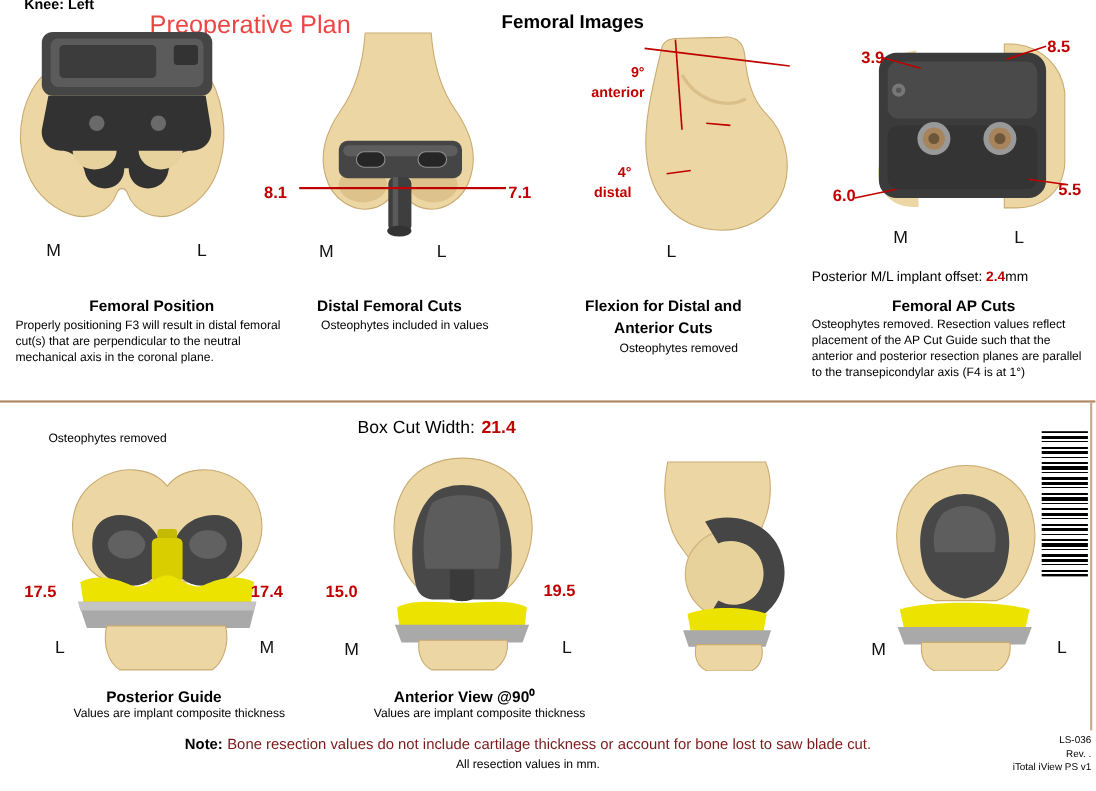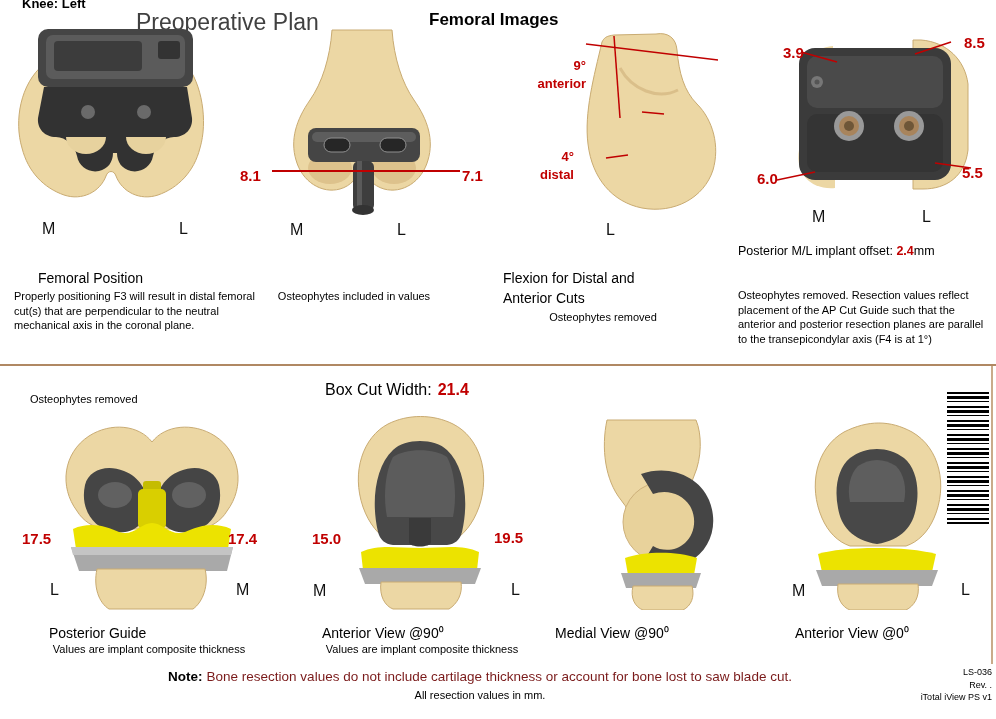--- a/index.html
+++ b/index.html
@@ -1,23 +1,23 @@
 <!DOCTYPE html>
 <html><head>
 <meta charset="utf-8">
 <style>
   html,body{margin:0;padding:0;}
   body{font-family:"Liberation Sans",sans-serif;background:#ffffff;}
   .page{position:relative;width:996px;height:719px;background:#fff;overflow:hidden;}
   .abs{position:absolute;}
   .knee{font-size:13px;font-weight:bold;color:#000;}
-  .title{font-size:23px;color:#404040;}
+  .title{font-size:23px;color:#ef4444;}
   .section-title{font-size:17px;font-weight:bold;color:#000;}
-  .caption{font-size:14px;font-weight:normal;color:#000;line-height:1.45;}
-  .subcap{font-size:11px;color:#000;text-align:center;}
+  .caption{font-size:14px;font-weight:bold;color:#000;text-align:center;line-height:1.45;}
+  .subcap{font-size:11px;color:#000;text-align:center;margin-left:14px;}
   .desc{font-size:11px;color:#000;line-height:1.32;}
   .val{font-size:15px;font-weight:bold;color:#c00000;}
   .ml{font-size:16px;color:#111;}
   .angle{font-size:13px;font-weight:bold;color:#c00000;text-align:right;line-height:1.35;}
   .redline{background:#c00000;height:2px;}
   .offset-line{font-size:12.5px;color:#000;}
   .offset-line .ov{color:#c00000;font-weight:bold;}
   .boxcut{font-size:16px;color:#000;}
   .boxcut .bv{color:#c00000;font-weight:bold;margin-left:6px;}
   .note{font-size:13.5px;color:#000;text-align:center;}
@@ -29,21 +29,21 @@
   .vborder{background:#c9ab8a;width:2px;}
   .barcode{background:repeating-linear-gradient(to bottom,#000 0 2px,#fff 2px 4px,#000 4px 7px,#fff 7px 9px,#000 9px 10px,#fff 10px 14px);}
 </style>
 </head>
 <body>
 
 <div class="page">
 
   <div class="abs knee" style="left:22px;top:-4px;">Knee: Left</div>
   <div class="abs title" style="left:136px;top:9px;">Preoperative Plan</div>
-  <div class="abs section-title" style="left:429px;top:10px;">Femoral Images</div>
+  <div class="abs section-title" style="left:456px;top:10px;">Femoral Images</div>
 
   <div class="abs" style="left:8px;top:26px;width:215px;height:190px;">
     <svg width="215" height="190" viewBox="0 0 215 190">
       <path d="M36,38 L178,38 C194,58 200,95 192,122 C186,146 170,162 150,169 C132,175 114,166 108,150 C106,144 100,144 98,150 C92,166 74,175 56,169 C36,162 20,146 14,122 C6,95 12,58 36,38 Z" fill="#ecd7a4" stroke="#c9ab72" stroke-width="1"></path>
       <rect x="30" y="3" width="155" height="58" rx="10" fill="#454545"></rect>
       <rect x="38" y="9" width="139" height="44" rx="7" fill="#5b5b5b"></rect>
       <rect x="46" y="15" width="88" height="30" rx="4" fill="#3c3c3c"></rect>
       <rect x="150" y="15" width="22" height="18" rx="3" fill="#333"></rect>
       <path d="M36,61 L179,61 L184,92 C185,103 177,111 166,111 C156,111 147,120 145,130 C143,141 133,147 123,145 C114,143 109,136 109,127 L105,127 C105,136 100,143 91,145 C81,147 71,141 69,130 C67,120 58,111 48,111 C37,111 29,103 30,92 Z" fill="#323232"></path>
       <circle cx="80" cy="86" r="7" fill="#6a6a6a"></circle>
@@ -69,20 +69,21 @@
       <rect x="83" y="133" width="21" height="50" rx="6" fill="#3e3e3e"></rect>
       <rect x="87" y="133" width="5" height="50" fill="#5a5a5a"></rect>
       <ellipse cx="93" cy="182" rx="11" ry="5" fill="#333"></ellipse>
     </svg>
   </div>
   <div class="abs redline" style="left:272px;top:170px;width:188px;"></div>
   <div class="abs val" style="left:240px;top:167px;">8.1</div>
   <div class="abs val" style="left:462px;top:167px;">7.1</div>
   <div class="abs ml" style="left:290px;top:221px;">M</div>
   <div class="abs ml" style="left:397px;top:221px;">L</div>
+  <div class="abs caption" style="left:254px;top:268px;width:200px;">Distal Femoral Cuts</div>
   <div class="abs subcap" style="left:254px;top:290px;width:200px;">Osteophytes included in values</div>
 
   <div class="abs" style="left:560px;top:28px;width:165px;height:205px;">
     <svg width="165" height="205" viewBox="0 0 165 205">
       <path d="M42,14 C34,48 24,85 28,116 C32,150 52,174 82,180 C114,186 144,170 153,142 C160,118 153,92 137,76 C124,63 119,45 117,22 C116,10 108,4 96,6 L54,7 C46,8 44,10 42,14 Z" fill="#ecd7a4" stroke="#c9ab72" stroke-width="1"></path>
       <path d="M60,40 C72,62 98,72 118,62" fill="none" stroke="#d6b983" stroke-width="3" opacity="0.8"></path>
       <line x1="26" y1="16" x2="158" y2="32" stroke="#c00000" stroke-width="1.5"></line>
       <line x1="54" y1="8" x2="60" y2="90" stroke="#c00000" stroke-width="1.5"></line>
       <line x1="82" y1="84" x2="104" y2="86" stroke="#c00000" stroke-width="1.5"></line>
       <line x1="46" y1="130" x2="68" y2="127" stroke="#c00000" stroke-width="1.5"></line>
@@ -119,29 +120,30 @@
       <circle cx="134" cy="94" r="5" fill="#6e5638"></circle>
       <circle cx="42" cy="50" r="6" fill="#777"></circle>
       <circle cx="42" cy="50" r="2.5" fill="#555"></circle>
       <line x1="26" y1="20" x2="62" y2="30" stroke="#c00000" stroke-width="1.5"></line>
       <line x1="176" y1="10" x2="140" y2="22" stroke="#c00000" stroke-width="1.5"></line>
       <line x1="2" y1="148" x2="40" y2="140" stroke="#c00000" stroke-width="1.5"></line>
       <line x1="196" y1="136" x2="160" y2="131" stroke="#c00000" stroke-width="1.5"></line>
     </svg>
   </div>
   <div class="abs val" style="left:783px;top:44px;">3.9</div>
-  <div class="abs val" style="left:952px;top:34px;margin-left:12px;">8.5</div>
+  <div class="abs val" style="left:952px;top:34px;">8.5</div>
   <div class="abs val" style="left:757px;top:170px;">6.0</div>
   <div class="abs val" style="left:962px;top:164px;">5.5</div>
   <div class="abs ml" style="left:812px;top:208px;">M</div>
   <div class="abs ml" style="left:922px;top:208px;">L</div>
   <div class="abs offset-line" style="left:738px;top:244px;">
     <span>Posterior M/L implant offset:</span>
     <span class="ov">2.4</span><span>mm</span>
   </div>
+  <div class="abs caption" style="left:767px;top:268px;width:200px;">Femoral AP Cuts</div>
   <div class="abs desc" style="left:738px;top:288px;width:254px;">Osteophytes removed. Resection values reflect placement of the AP Cut Guide such that the anterior and posterior resection planes are parallel to the transepicondylar axis (F4 is at 1°)</div>
 
   <div class="abs divider" style="left:0px;top:364px;width:996px;"></div>
   <div class="abs vborder" style="left:991px;top:366px;height:298px;"></div>
 
   <div class="abs subcap" style="left:30px;top:393px;text-align:left;">Osteophytes removed</div>
   <div class="abs boxcut" style="left:325px;top:381px;">
     <span>Box Cut Width:</span><span class="bv">21.4</span>
   </div>
 
@@ -171,52 +173,50 @@
     <svg width="175" height="198" viewBox="0 0 175 198">
       <path d="M30,95 C18,60 30,25 55,12 C75,2 100,2 120,12 C146,25 158,60 146,95 C140,112 130,124 118,130 L58,130 C46,124 36,112 30,95 Z" fill="#ecd7a4" stroke="#c9ab72" stroke-width="1"></path>
       <path d="M45,120 C38,90 42,55 60,38 C72,26 102,26 114,38 C132,55 136,90 129,120 C127,128 122,132 114,133 L60,133 C52,132 47,128 45,120 Z" fill="#484848"></path>
       <path d="M60,45 C52,60 50,85 54,105 L120,105 C124,85 122,60 114,45 C102,36 72,36 60,45 Z" fill="#5c5c5c"></path>
       <path d="M76,106 L98,106 L98,130 C98,136 76,136 76,130 Z" fill="#3a3a3a"></path>
       <path d="M28,140 C45,132 65,136 87,136 C109,136 129,132 146,140 L144,158 L30,158 Z" fill="#ece300"></path>
       <path d="M26,156 L148,156 L142,172 L32,172 Z" fill="#a9a9a9"></path>
       <path d="M48,170 C46,184 52,194 60,197 L116,197 C124,192 130,182 128,170 Z" fill="#ecd7a4" stroke="#c9ab72" stroke-width="1"></path>
     </svg>
   </div>
-  <div class="abs val" style="left:312px;top:530px;text-align:right;">15.0</div>
+  <div class="abs val" style="left:296px;top:530px;text-align:right;">15.0</div>
   <div class="abs val" style="left:494px;top:529px;">19.5</div>
   <div class="abs ml" style="left:313px;top:582px;">M</div>
   <div class="abs ml" style="left:511px;top:581px;">L</div>
   <div class="abs caption" style="left:322px;top:623px;width:200px;">Anterior View @90⁰</div>
   <div class="abs subcap" style="left:292px;top:643px;width:260px;">Values are implant composite thickness</div>
 
   <div class="abs" style="left:575px;top:418px;width:170px;height:192px;">
     <svg width="170" height="192" viewBox="0 0 170 192">
       <path d="M32,2 C26,30 30,62 46,82 C58,97 62,112 60,126 L118,112 C111,97 111,76 119,58 C127,40 127,16 121,2 Z" fill="#ecd7a4" stroke="#c9ab72" stroke-width="1"></path>
       <circle cx="88" cy="104" r="40" fill="#e8d29b" stroke="#cdb07a" stroke-width="1"></circle>
       <path d="M66,56 C94,46 124,58 134,82 C144,106 136,132 114,144 C99,152 81,151 69,143 L78,128 C88,134 101,133 110,125 C120,116 122,100 115,88 C107,75 91,71 78,76 Z" fill="#454545"></path>
       <path d="M50,140 C70,133 102,133 122,140 L119,157 L53,157 Z" fill="#ece300"></path>
       <path d="M46,155 L126,155 L121,170 L51,170 Z" fill="#a9a9a9"></path>
       <path d="M58,168 C55,180 60,189 68,192 L108,192 C116,188 120,179 117,168 Z" fill="#ecd7a4" stroke="#c9ab72" stroke-width="1"></path>
     </svg>
   </div>
-  <div class="abs caption" style="left:555px;top:623px;width:200px;">Medial View @90⁰</div>
 
   <div class="abs" style="left:788px;top:418px;width:178px;height:192px;">
     <svg width="178" height="192" viewBox="0 0 178 192">
       <path d="M34,100 C20,68 28,30 56,14 C80,2 102,2 124,14 C152,30 160,68 146,100 C140,114 130,124 118,128 L62,128 C50,124 40,114 34,100 Z" fill="#ecd7a4" stroke="#c9ab72" stroke-width="1"></path>
       <path d="M62,40 C78,28 100,28 116,40 C128,50 132,70 128,90 C125,108 114,122 89,126 C64,122 53,108 50,90 C46,70 50,50 62,40 Z" fill="#484848"></path>
       <path d="M70,48 C82,40 96,40 108,48 C116,56 119,70 116,84 L62,84 C59,70 62,56 70,48 Z" fill="#5e5e5e"></path>
       <path d="M30,136 C55,128 120,128 148,136 L144,154 L34,154 Z" fill="#ece300"></path>
       <path d="M28,152 L150,152 L144,168 L34,168 Z" fill="#a9a9a9"></path>
       <path d="M50,166 C48,180 54,189 62,192 L118,192 C126,188 132,179 130,166 Z" fill="#ecd7a4" stroke="#c9ab72" stroke-width="1"></path>
     </svg>
   </div>
   <div class="abs ml" style="left:792px;top:582px;">M</div>
   <div class="abs ml" style="left:961px;top:581px;">L</div>
-  <div class="abs caption" style="left:795px;top:623px;width:200px;">Anterior View @0⁰</div>
 
   <div class="abs barcode" style="left:947px;top:392px;width:42px;height:132px;"></div>
 
   <div class="abs note" style="left:30px;top:669px;width:900px;">
     <span class="nlabel">Note:</span><span class="ntext">Bone resection values do not include cartilage thickness or account for bone lost to saw blade cut.</span>
   </div>
   <div class="abs subnote" style="left:30px;top:689px;width:900px;">All resection values in mm.</div>
   <div class="abs docinfo" style="right:4px;top:666px;width:80px;">
     <div>LS-036</div>
     <div>Rev. .</div>

